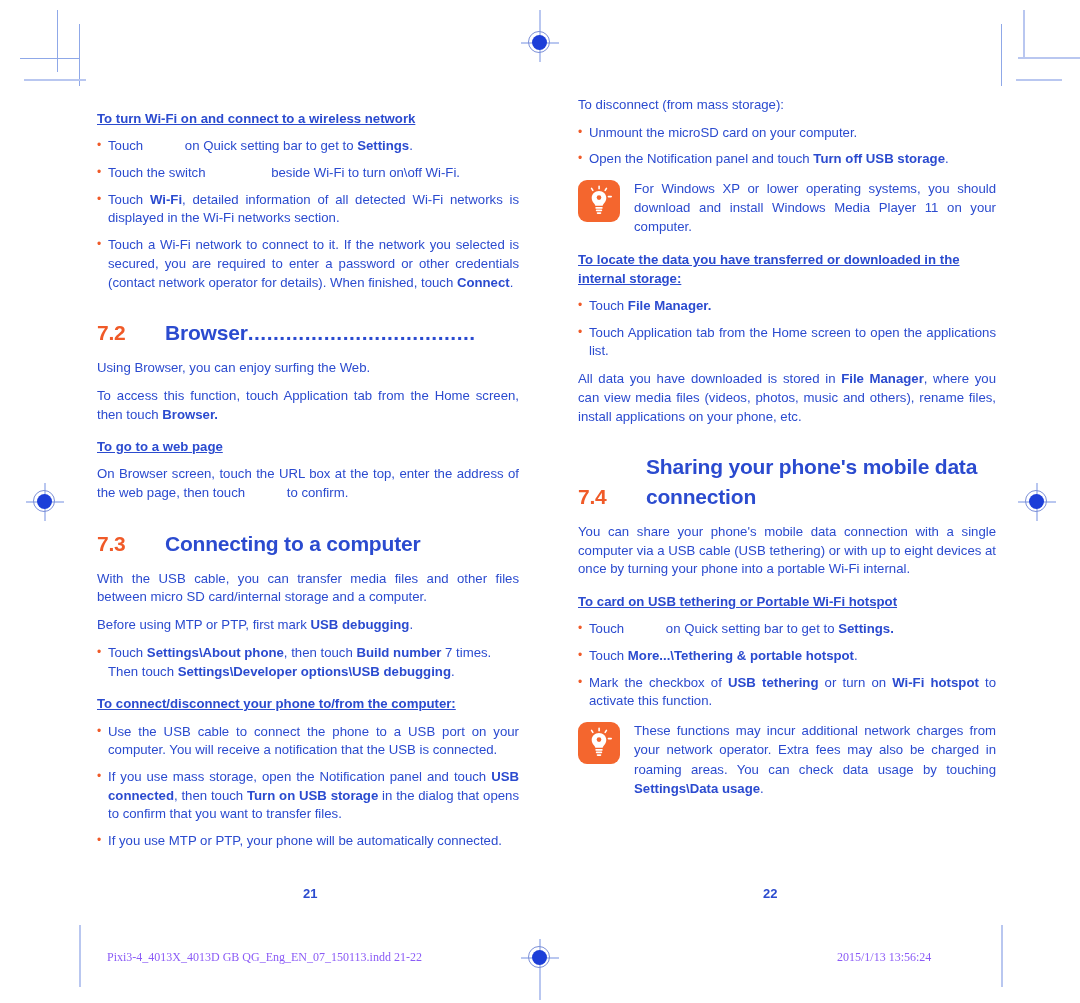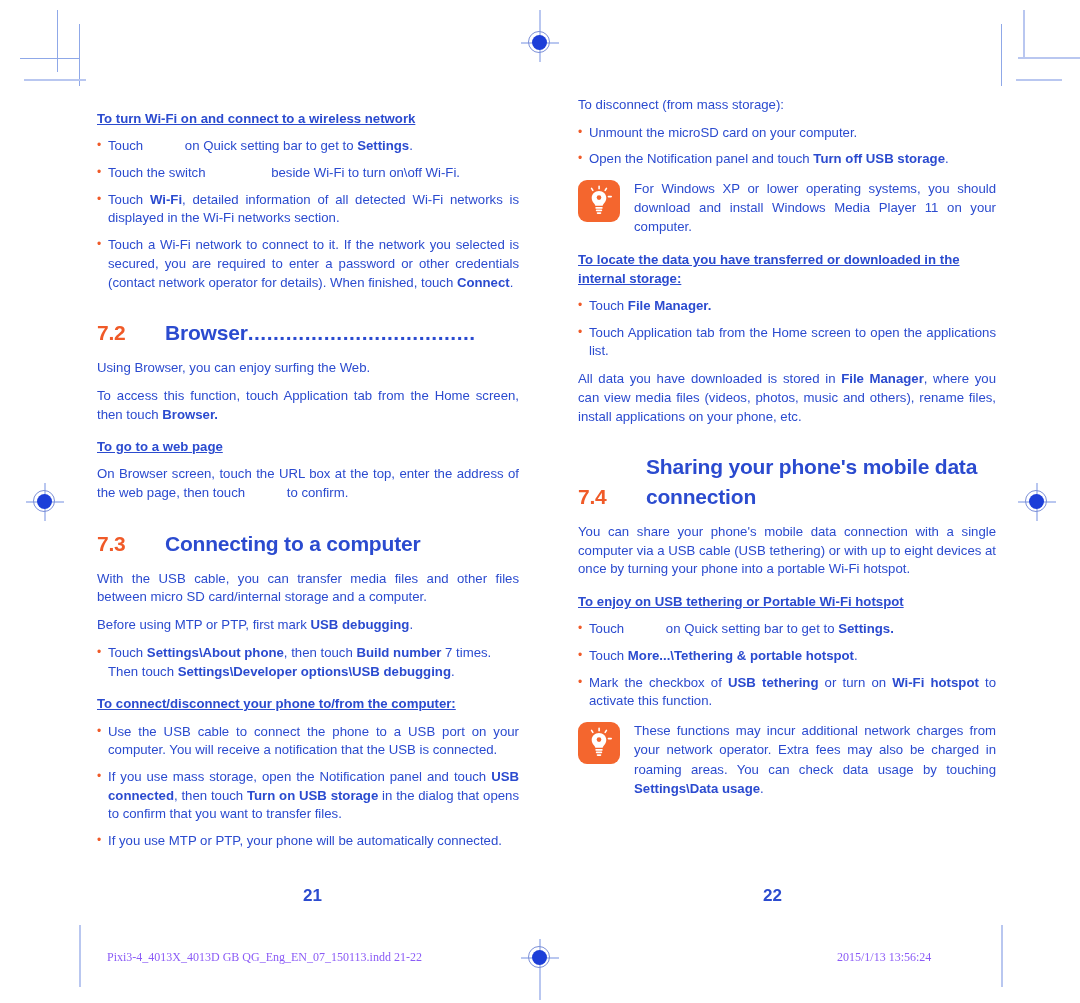--- a/index.html
+++ b/index.html
@@ -139,21 +139,21 @@
   .tip-icon svg { position: absolute; left: 0; top: 0; }
   .tip-body {
     flex: 1 1 auto;
     text-align: justify;
     line-height: 1.45;
   }
 
   
   .page-num {
     position: absolute;
-    font-size: 17px;
+    font-size: 13px;
     font-weight: bold;
     color: #2b4bcf;
   }
   .footer-text {
     position: absolute;
     font-size: 12px;
     color: #8b5cf6;
     font-family: "Liberation Serif", serif;
     white-space: nowrap;
   }
@@ -285,23 +285,23 @@
         <li class="just">Touch Application tab from the Home screen to open the applications list.</li>
       </ul>
 
     <p class="just">All data you have downloaded is stored in <b>File Manager</b>, where you can view media files (videos, photos, music and others), rename files, install applications on your phone, etc.</p>
 
     <div class="h2">
       <span class="num">7.4</span>
       <span class="title"><span>Sharing your phone's mobile data</span><br><span>connection</span></span>
     </div>
 
-    <p class="just">You can share your phone's mobile data connection with a single computer via a USB cable (USB tethering) or with up to eight devices at once by turning your phone into a portable Wi-Fi hotspot.</p>
-
-    <div class="h3">To enjoy on USB tethering or Portable Wi-Fi hotspot</div>
+    <p class="just">You can share your phone's mobile data connection with a single computer via a USB cable (USB tethering) or with up to eight devices at once by turning your phone into a portable Wi-Fi internal.</p>
+
+    <div class="h3">To card on USB tethering or Portable Wi-Fi hotspot</div>
 
     <ul class="bullets">
         <li class="just">Touch<span class="gap"></span> on Quick setting bar to get to <b>Settings.</b></li>
         <li class="just">Touch <b>More...\Tethering &amp; portable hotspot</b>.</li>
         <li class="just">Mark the checkbox of <b>USB tethering</b> or turn on <b>Wi-Fi hotspot</b> to activate this function.</li>
       </ul>
 
     <div class="tip">
       <span class="tip-icon">
         <svg width="42" height="42" viewBox="0 0 42 42" aria-hidden="true">

